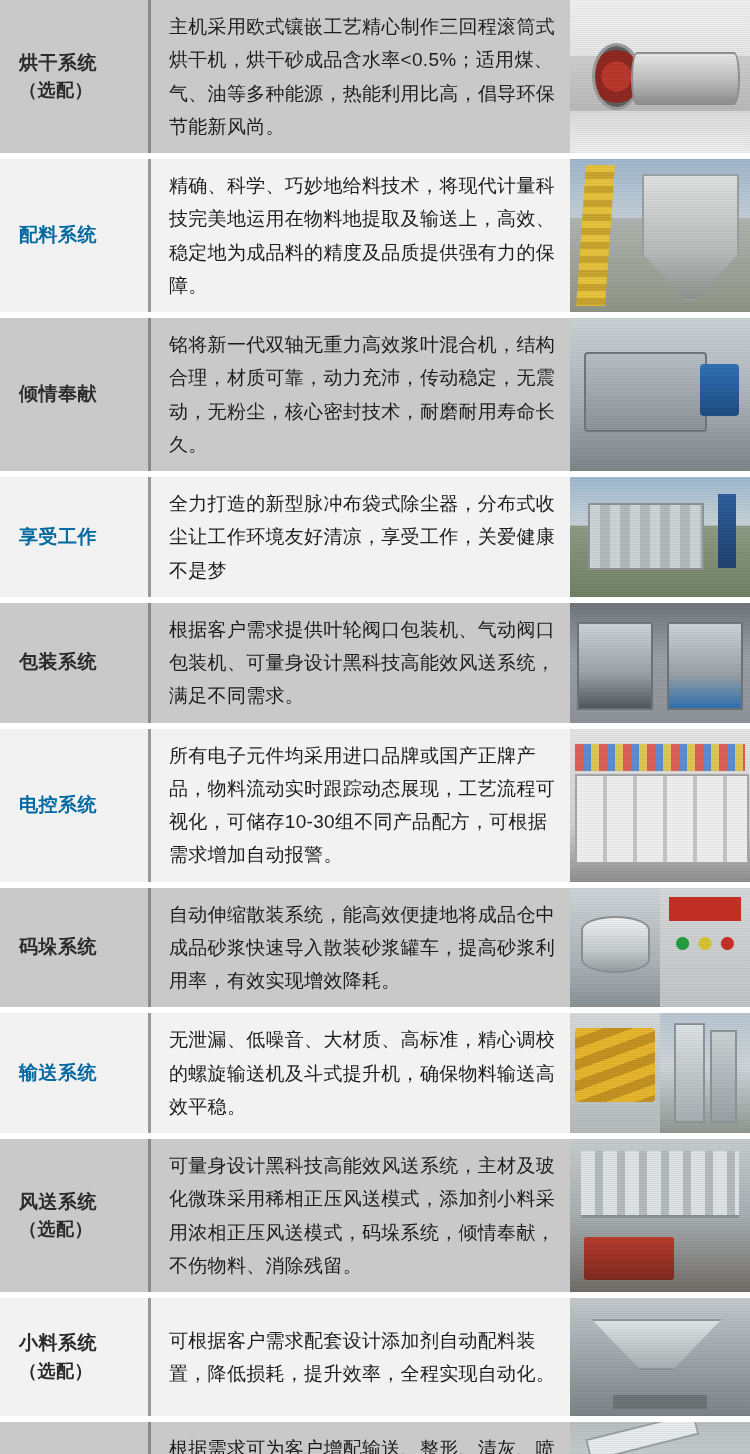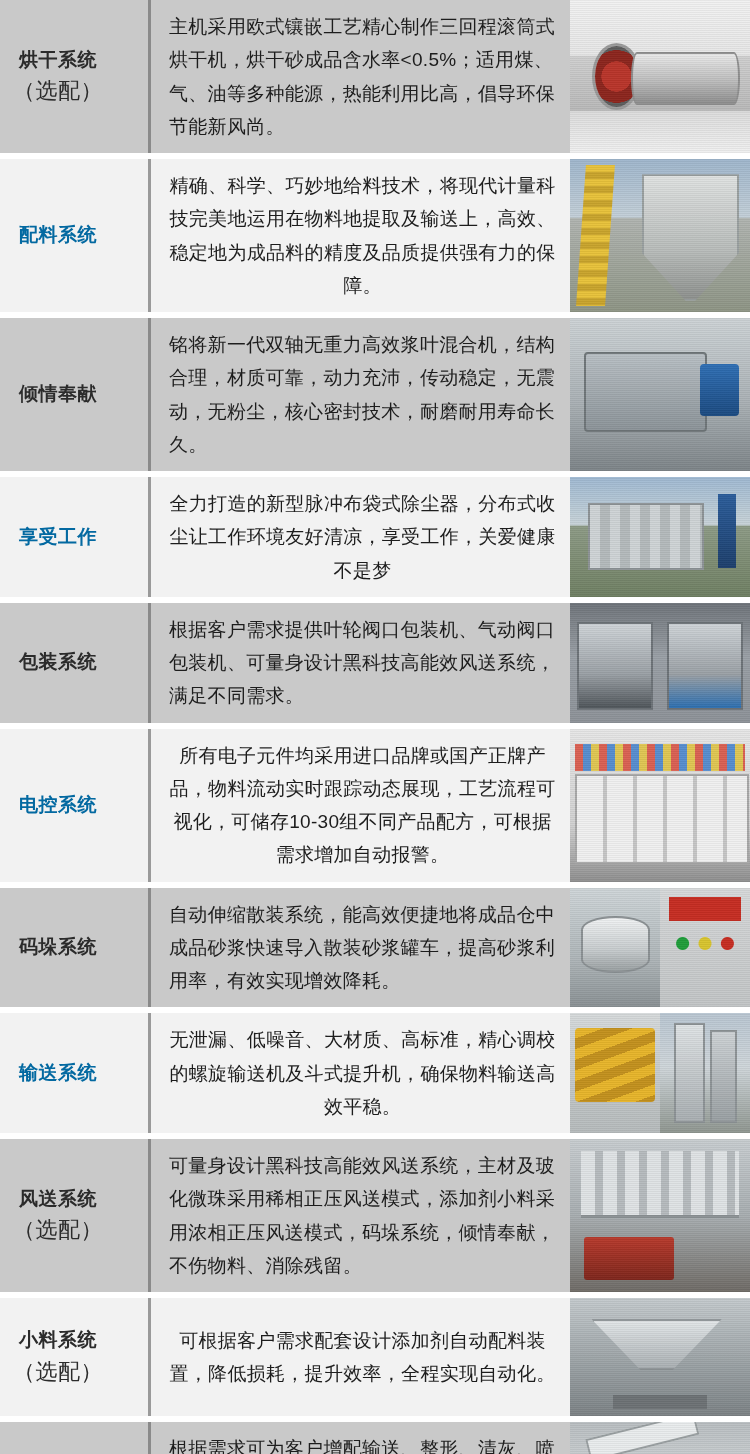--- a/index.html
+++ b/index.html
@@ -29,44 +29,44 @@
   .label-cell {
     width: 116px;
     flex: 0 0 116px;
     display: flex;
     align-items: center;
     justify-content: center;
     box-sizing: border-box;
     padding: 6px 4px;
   }
   .label-inner {
-    text-align: center;
+    text-align: left;
     line-height: 1.5;
     font-size: 19px;
     font-weight: bold;
     letter-spacing: 0.5px;
   }
   .label-inner .sub {
     display: block;
-    font-size: 22px;
-    font-weight: normal;
+    font-size: 18px;
+    font-weight: bold;
   }
   .label-dark  { color: #2b2b2b; }
   .label-red   { color: #0369a1; }
 
   .desc-cell {
     flex: 1 1 auto;
     display: flex;
     align-items: center;
     box-sizing: border-box;
     padding: 10px 14px 10px 18px;
     border-left: 3px solid #8a8a8a;
     margin-left: 32px;
   }
-  .row.light .desc-cell { border-left-color: #9a9a9a; text-align: center; }
+  .row.light .desc-cell { border-left-color: #9a9a9a; }
   .desc-text {
     font-size: 19px;
     line-height: 1.75;
     color: #1d1d1d;
     letter-spacing: 0.3px;
   }
 
   .img-cell {
     width: 180px;
     flex: 0 0 180px;

